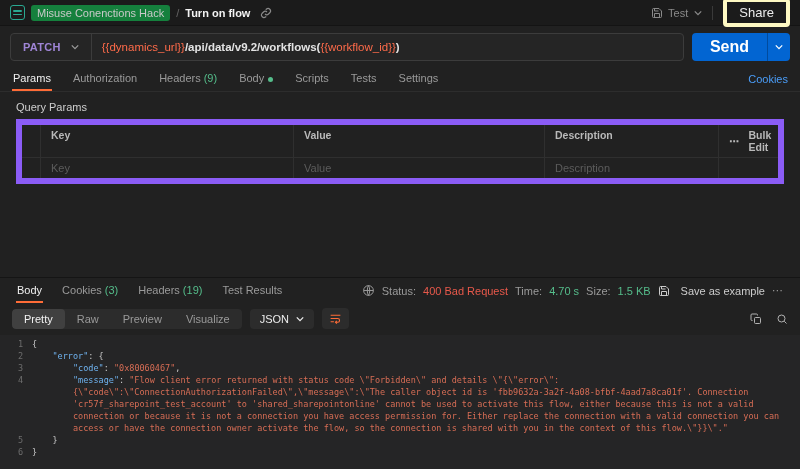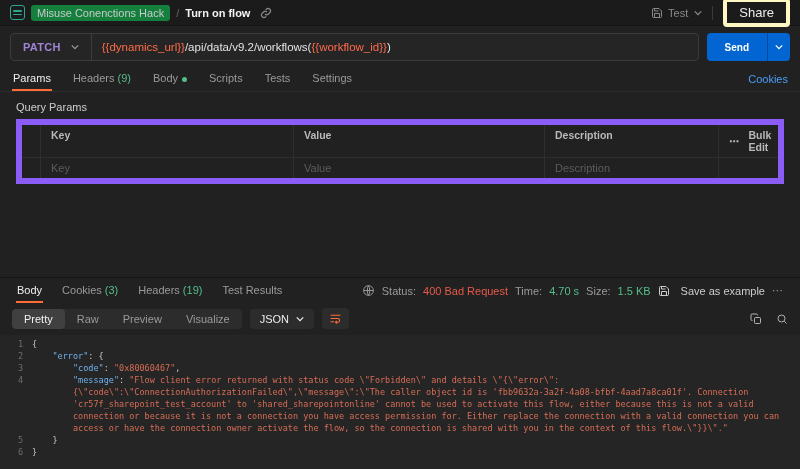--- a/index.html
+++ b/index.html
@@ -32,25 +32,25 @@
   .req-row { display:flex; align-items:center; padding:7px 10px 6px 10px; gap:8px; flex:0 0 auto; }
   .url-box { flex:1; display:flex; align-items:stretch; height:28px;
     background:#252525; border:1px solid #3c3c3c; border-radius:4px; overflow:hidden; }
   .method { display:flex; align-items:center; gap:10px; padding:0 12px;
     color:var(--method-purple,#9f85d6); font-weight:bold; font-size:11px;
     border-right:1px solid #3c3c3c; cursor:pointer; letter-spacing:.3px; }
   .method .chev { color:#9a9a9a; }
   .url-input { display:flex; align-items:center; padding:0 10px; font-size:11.5px;
     white-space:nowrap; overflow:hidden; cursor:text; }
   .url-var { color:var(--var-orange,#ff6b4a); }
-  .url-plain { color:#e3e3e3; }
+  .url-plain { color:#e3e3e3;font-weight:bold; }
   .send-btn { display:flex; align-items:stretch; height:28px; background:var(--blue,#0265d2);
     border-radius:4px; overflow:hidden; cursor:pointer; }
   .send-main { display:flex; align-items:center; padding:0 18px; color:#fff;
-    font-weight:bold; font-size:10px; }
+    font-weight:bold; font-size:16px; }
   .send-caret { display:flex; align-items:center; padding:0 7px;
     border-left:1px solid rgba(0,0,0,.25); color:#fff; }
 
   
   .tabs-row { display:flex; align-items:center; gap:20px; padding:0 12px;
     border-bottom:1px solid #2d2d2d; height:25px; flex:0 0 auto; }
   .tab { color:#9a9a9a; padding:5px 1px; border-bottom:2px solid transparent; cursor:pointer; }
   .tab.active { color:#f0f0f0; border-bottom-color:var(--accent,#ff6c37); }
   .tab .cnt { color:var(--green,#5fbd8c); margin-left:3px; }
   .tab .dot { display:inline-block; width:5px; height:5px; border-radius:50%;
@@ -160,20 +160,21 @@
       <svg class="chev" viewBox="0 0 10 6" fill="none" stroke="currentColor" stroke-width="1.6">
           <path d="M1 1l4 4 4-4"></path>
         </svg>
     </span>
   </div>
 </div>
 
 <div class="tabs-row">
   <span id="request-tabs-slot" style="display:flex;gap:20px;align-items:center">
       <span class="tab active"><span>Params</span></span>
+      <span class="tab"><span>Authorization</span></span>
       <span class="tab"><span>Headers</span><span class="cnt">(9)</span></span>
       <span class="tab"><span>Body</span><span class="dot"></span></span>
       <span class="tab"><span>Scripts</span></span>
       <span class="tab"><span>Tests</span></span>
       <span class="tab"><span>Settings</span></span>
     </span>
   <span class="cookies-link">Cookies</span>
 </div>
 
 <div class="qp-label">Query Params</div>

